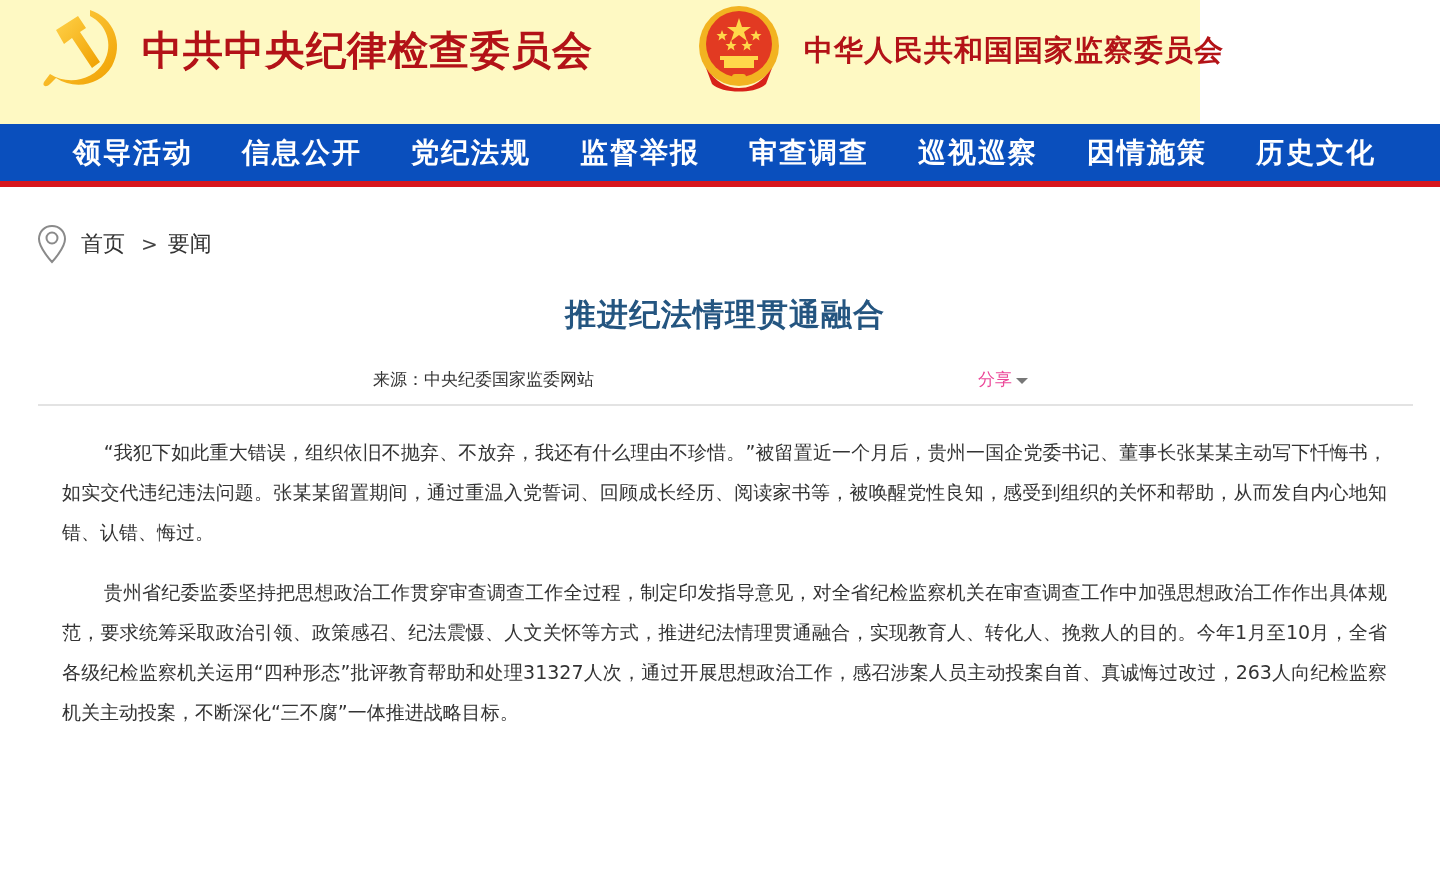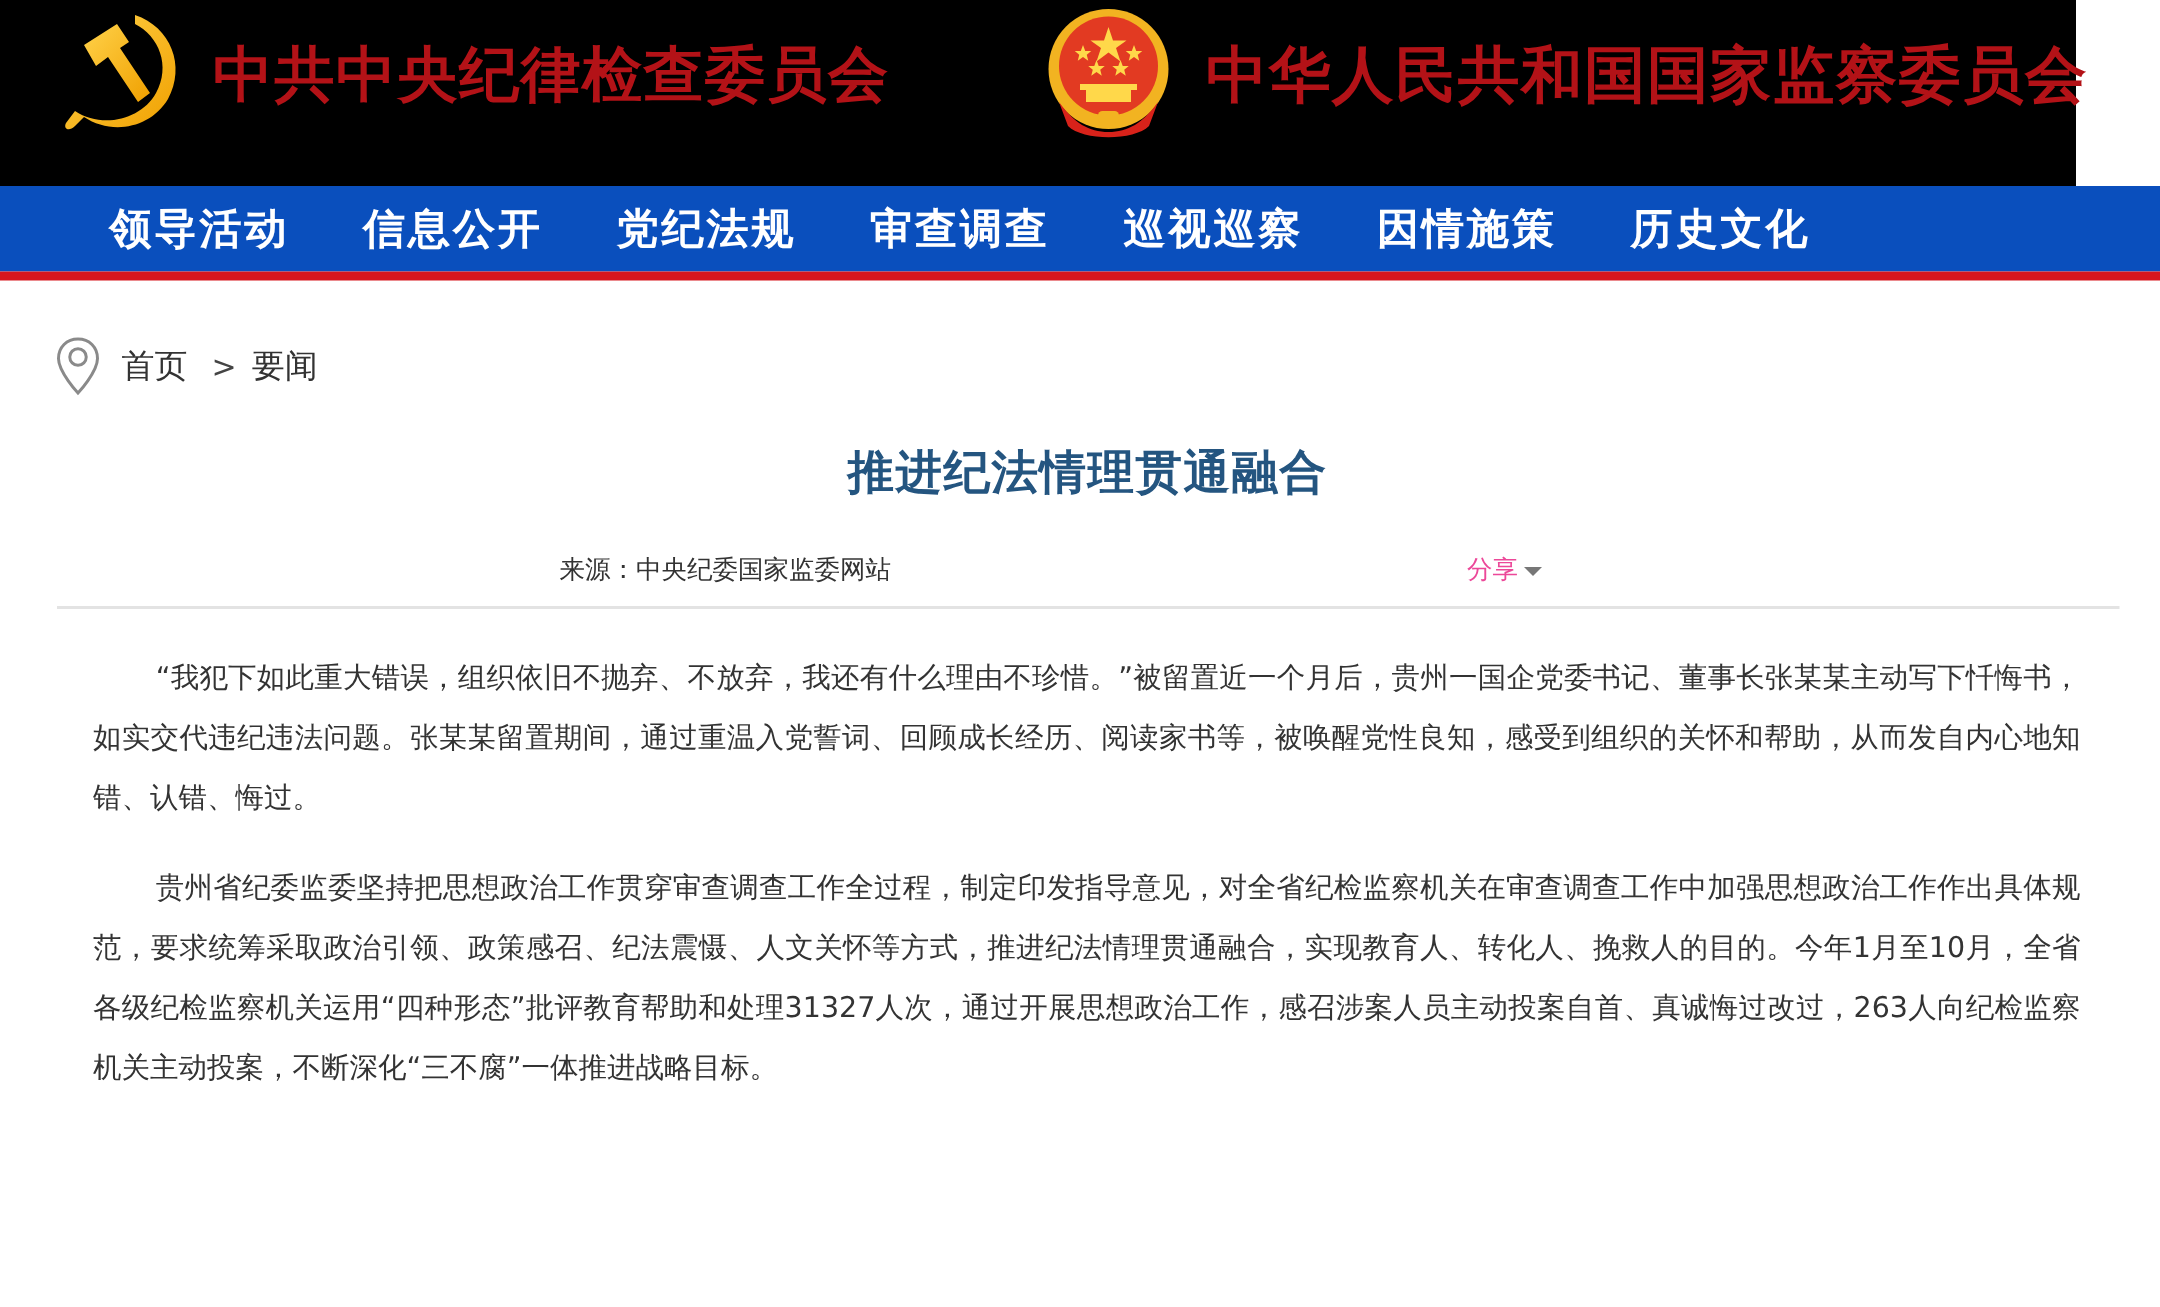--- a/index.html
+++ b/index.html
@@ -1,31 +1,31 @@
 <!DOCTYPE html>
 <html><head>
 <meta charset="utf-8">
 <style>
   * { margin: 0; padding: 0; box-sizing: border-box; }
   html, body { width: 1440px; height: 871px; overflow: hidden; background: #ffffff; }
   body { font-family: "DejaVu Sans", "Liberation Sans", sans-serif; color: #333; position: relative; }
 
   
-  .header { position: absolute; left: 0; top: 0; width: 1384px; height: 124px; background: #000000; }
+  .header { position: absolute; left: 0; top: 0; width: 1200px; height: 124px; background: #fef9c3; }
   .brand { position: absolute; top: 0; height: 100px; display: flex; align-items: center; }
   .brand-left { left: 38px; }
   .brand-right { left: 696px; }
   .emblem { width: 86px; height: 92px; display: block; }
   .brand-name {
     font-family: "DejaVu Serif", "Liberation Serif", serif;
     font-weight: bold; color: #b31217; font-size: 40px; letter-spacing: 1px;
     white-space: nowrap; line-height: 1;
   }
   .brand-left .brand-name { margin-left: 18px; font-size: 40px; }
-  .brand-right .brand-name { margin-left: 22px; font-size: 41px; }
+  .brand-right .brand-name { margin-left: 22px; font-size: 29px; }
 
   
   .nav { position: absolute; left: 0; top: 124px; width: 1440px; height: 57px; background: #0a4fbd; }
   .nav-stripe { position: absolute; left: 0; top: 181px; width: 1440px; height: 6px; background: #d7161d; }
   .nav ul { list-style: none; position: absolute; left: 73px; top: 0; height: 57px; display: flex; align-items: flex-start; }
   .nav li {
     font-family: "DejaVu Serif", "Liberation Serif", serif;
     color: #ffffff; font-size: 28px; font-weight: bold; letter-spacing: 2px;
     width: 169px; white-space: nowrap; cursor: pointer; line-height: 57px;
   }
@@ -87,20 +87,21 @@
     </svg>
     <span class="brand-name">中华人民共和国国家监察委员会</span>
   </div>
 </div>
 
 <nav class="nav">
   <ul>
     <li>领导活动</li>
     <li>信息公开</li>
     <li>党纪法规</li>
+    <li>监督举报</li>
     <li>审查调查</li>
     <li>巡视巡察</li>
     <li>因情施策</li>
     <li>历史文化</li>
   </ul>
 </nav>
 <div class="nav-stripe"></div>
 
 <div class="breadcrumb">
   <svg class="pin" viewBox="0 0 30 40">

